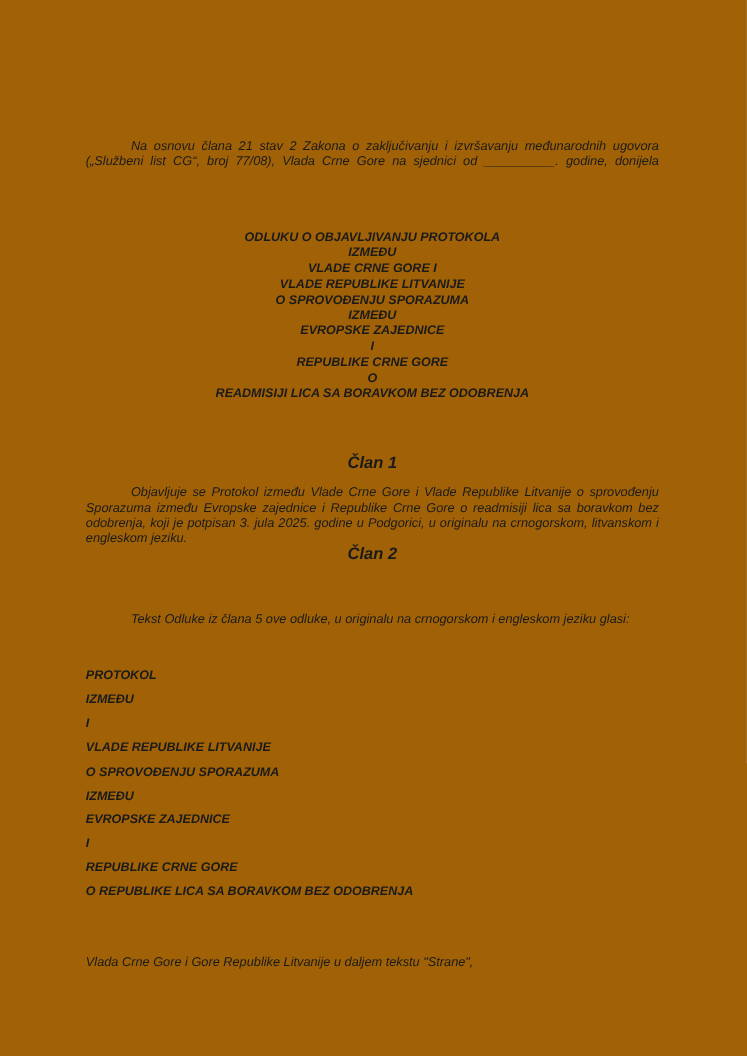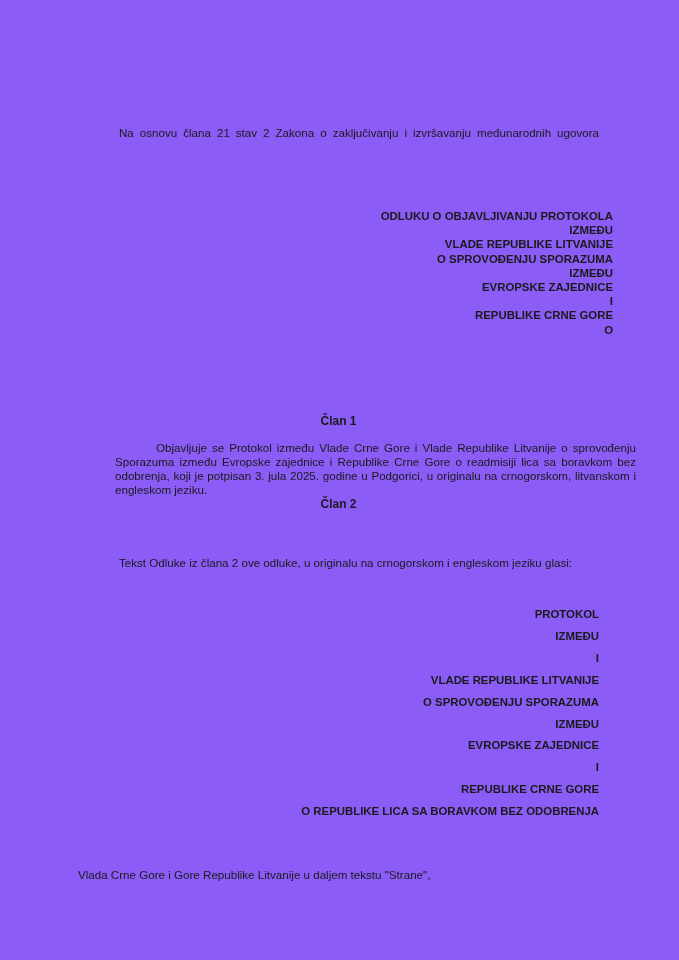--- a/index.html
+++ b/index.html
@@ -1,70 +1,73 @@
 <!DOCTYPE html>
 <html><head>
   <meta charset="utf-8">
   <style>
     html, body { margin: 0; padding: 0; background: #ffffff; }
     body {
       width: 679px; height: 960px; position: relative; overflow: hidden;
       font-family: "Liberation Sans", sans-serif; color: #1a1a1a;
     }
-    .page { position: absolute; left: 0; top: 0; width: 679px; height: 960px; background: #8b5cf6; }
+    .page { position: absolute; left: 0; top: 0; width: 679px; height: 960px; background: #a16207; font-style: italic; }
     .body-text {
       position: absolute; left: 78px; width: 521px;
       font-size: 11.6px; line-height: 14px; text-align: justify;
     }
     .body-text .indent { display: inline-block; width: 41px; }
     .title-block {
-      position: absolute; left: 92px; width: 521px; text-align: right;
+      position: absolute; left: 78px; width: 521px; text-align: center;
       font-weight: bold; font-size: 11.4px; line-height: 14.2px;
     }
     .title-block div { white-space: nowrap; }
     .heading {
       position: absolute; left: 78px; width: 521px; text-align: center;
-      font-weight: bold; font-size: 12px; line-height: 14px;
+      font-weight: bold; font-size: 15px; line-height: 14px;
     }
     .protocol-block {
-      position: absolute; left: 78px; width: 521px; text-align: right;
+      position: absolute; left: 78px; width: 521px; text-align: left;
       font-weight: bold; font-size: 11.4px; line-height: 21.9px;
     }
     .protocol-block div { white-space: nowrap; }
     .left-text { position: absolute; left: 78px; font-size: 11.6px; line-height: 14px; white-space: nowrap; }
   </style>
 </head>
 <body>
 
 <div class="page">
 
   <div class="body-text" style="top:126px;">
     <div style="text-align:justify; text-align-last:justify;"><span class="indent"></span><span>Na osnovu člana 21 stav 2 Zakona o zaključivanju i izvršavanju međunarodnih ugovora</span></div>
+    <div style="text-align:justify; text-align-last:justify;">(„Službeni list CG“, broj 77/08), Vlada Crne Gore na sjednici od __________. godine, donijela</div>
   </div>
 
   <div class="title-block" style="top:209px;">
     <div>ODLUKU O OBJAVLJIVANJU PROTOKOLA</div>
     <div>IZMEĐU</div>
+    <div>VLADE CRNE GORE I</div>
     <div>VLADE REPUBLIKE LITVANIJE</div>
     <div>O SPROVOĐENJU SPORAZUMA</div>
     <div>IZMEĐU</div>
     <div>EVROPSKE ZAJEDNICE</div>
     <div>I</div>
     <div>REPUBLIKE CRNE GORE</div>
     <div>O</div>
+    <div>READMISIJI LICA SA BORAVKOM BEZ ODOBRENJA</div>
   </div>
 
   <div class="heading" style="top:414px;">Član 1</div>
-  <div class="body-text" style="top:441px;margin-left:37px;">
+  <div class="body-text" style="top:441px;">
     <span class="indent"></span><span>Objavljuje se Protokol između Vlade Crne Gore i Vlade Republike Litvanije o sprovođenju Sporazuma između Evropske zajednice i Republike Crne Gore o readmisiji lica sa boravkom bez odobrenja, koji je potpisan 3. jula 2025. godine u Podgorici, u originalu na crnogorskom, litvanskom i engleskom jeziku.</span>
   </div>
 
   <div class="heading" style="top:497px;">Član 2</div>
   <div class="body-text" style="top:556px;">
-    <span class="indent"></span><span>Tekst Odluke iz člana 2 ove odluke, u originalu na crnogorskom i engleskom jeziku glasi:</span>
+    <span class="indent"></span><span>Tekst Odluke iz člana 5 ove odluke, u originalu na crnogorskom i engleskom jeziku glasi:</span>
   </div>
 
   <div class="protocol-block" style="top:604px;">
     <div>PROTOKOL</div>
     <div>IZMEĐU</div>
     <div>I</div>
     <div>VLADE REPUBLIKE LITVANIJE</div>
     <div>O SPROVOĐENJU SPORAZUMA</div>
     <div>IZMEĐU</div>
     <div>EVROPSKE ZAJEDNICE</div>

